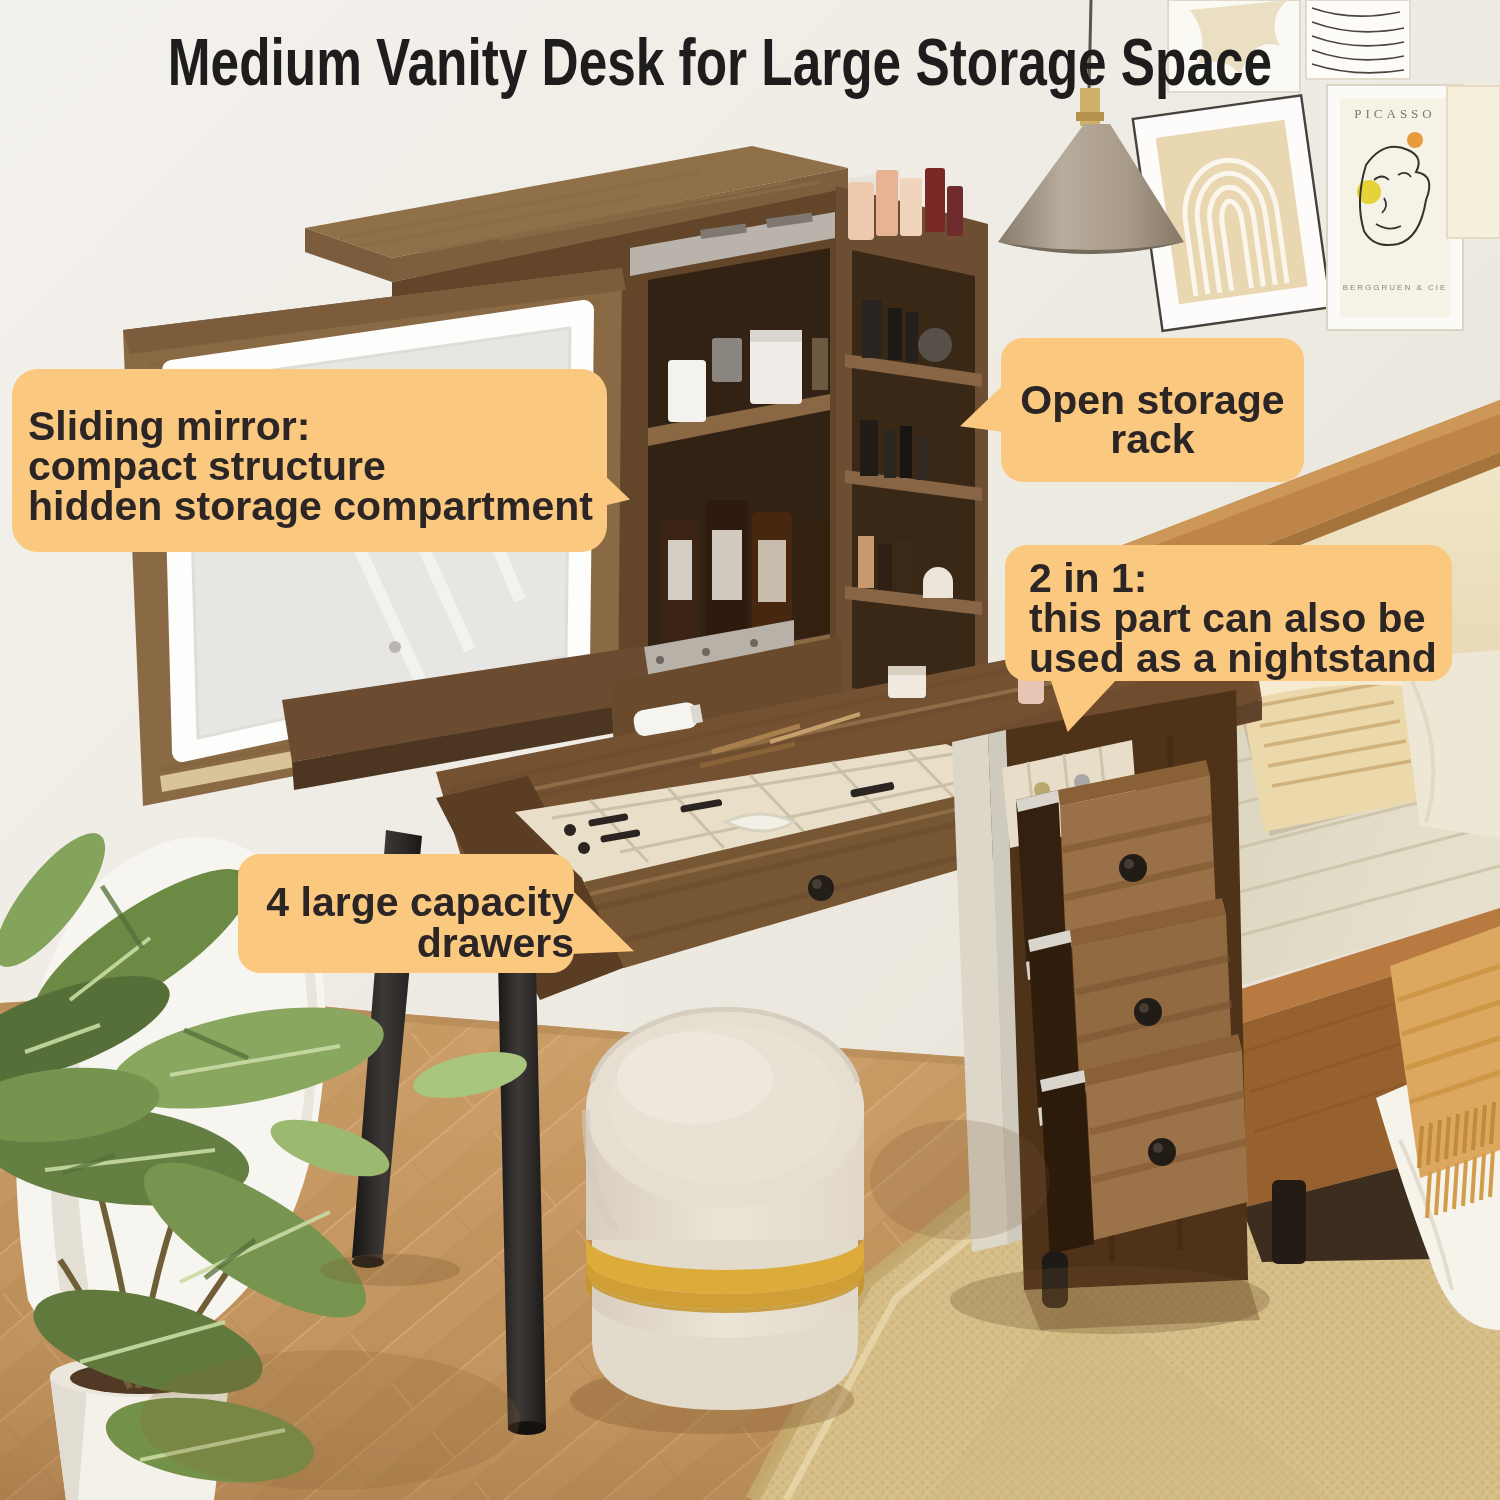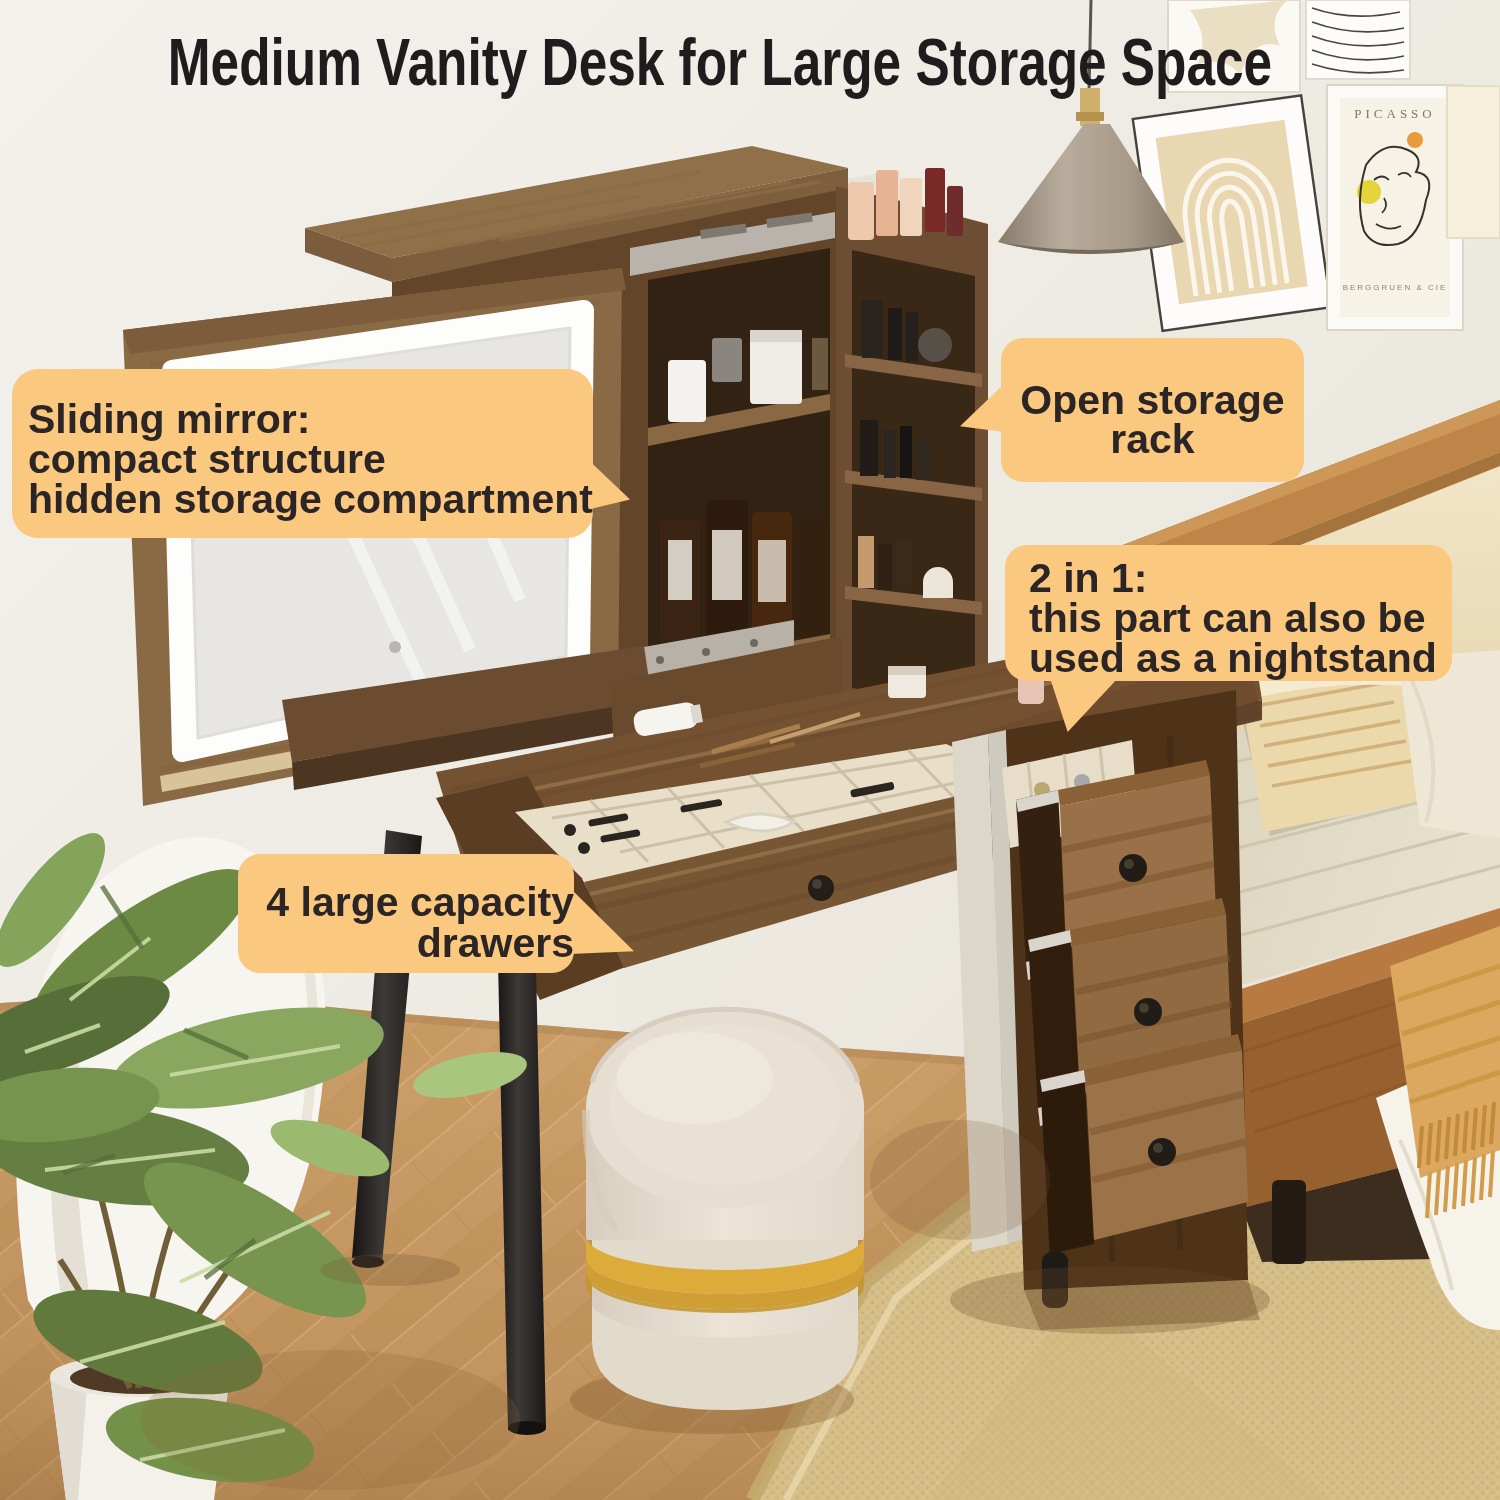--- a/index.html
+++ b/index.html
@@ -1,20 +1,20 @@
 <!DOCTYPE html>
 <html><head>
 <meta charset="utf-8">
 <style>
 html,body{margin:0;padding:0;}
 body{width:1500px;height:1500px;overflow:hidden;position:relative;font-family:"Liberation Sans",sans-serif;background:#f2efe9;}
 #scene{position:absolute;left:0;top:0;}
 .title{position:absolute;left:-30px;top:24px;width:1500px;text-align:center;font-size:66px;font-weight:bold;color:#1f1c1d;transform:scaleX(0.778);transform-origin:50% 50%;}
 .bub{position:absolute;background:#fac87e;color:#2b2526;font-weight:bold;z-index:3;}
-.b1{left:12px;top:369px;width:573px;height:161px;border-radius:26px;font-size:41px;line-height:40px;padding:4px;}
+.b1{left:12px;top:369px;width:573px;height:161px;border-radius:26px;font-size:41px;line-height:40px;padding:11px;}
 .b1 .tx{position:absolute;left:16px;top:calc(50% + 5px);transform:translateY(-50%);white-space:nowrap;}
 .b2{left:1001px;top:338px;width:303px;height:144px;border-radius:22px;font-size:41px;line-height:39px;text-align:center;}
 .b2 .tx{position:absolute;left:0;width:100%;top:calc(50% + 10px);transform:translateY(-50%);}
 .b3{left:1005px;top:545px;width:447px;height:136px;border-radius:22px;font-size:41px;line-height:40px;}
 .b3 .tx{position:absolute;left:24px;top:calc(50% + 5px);transform:translateY(-50%);white-space:nowrap;}
 .b4{left:238px;top:854px;width:336px;height:119px;border-radius:22px;font-size:41px;line-height:41px;text-align:right;}
 .b4 .tx{position:absolute;left:0;width:100%;top:calc(50% + 9px);transform:translateY(-50%);}
 .tail{position:absolute;background:#fac87e;z-index:2;}
 </style>
 </head>

